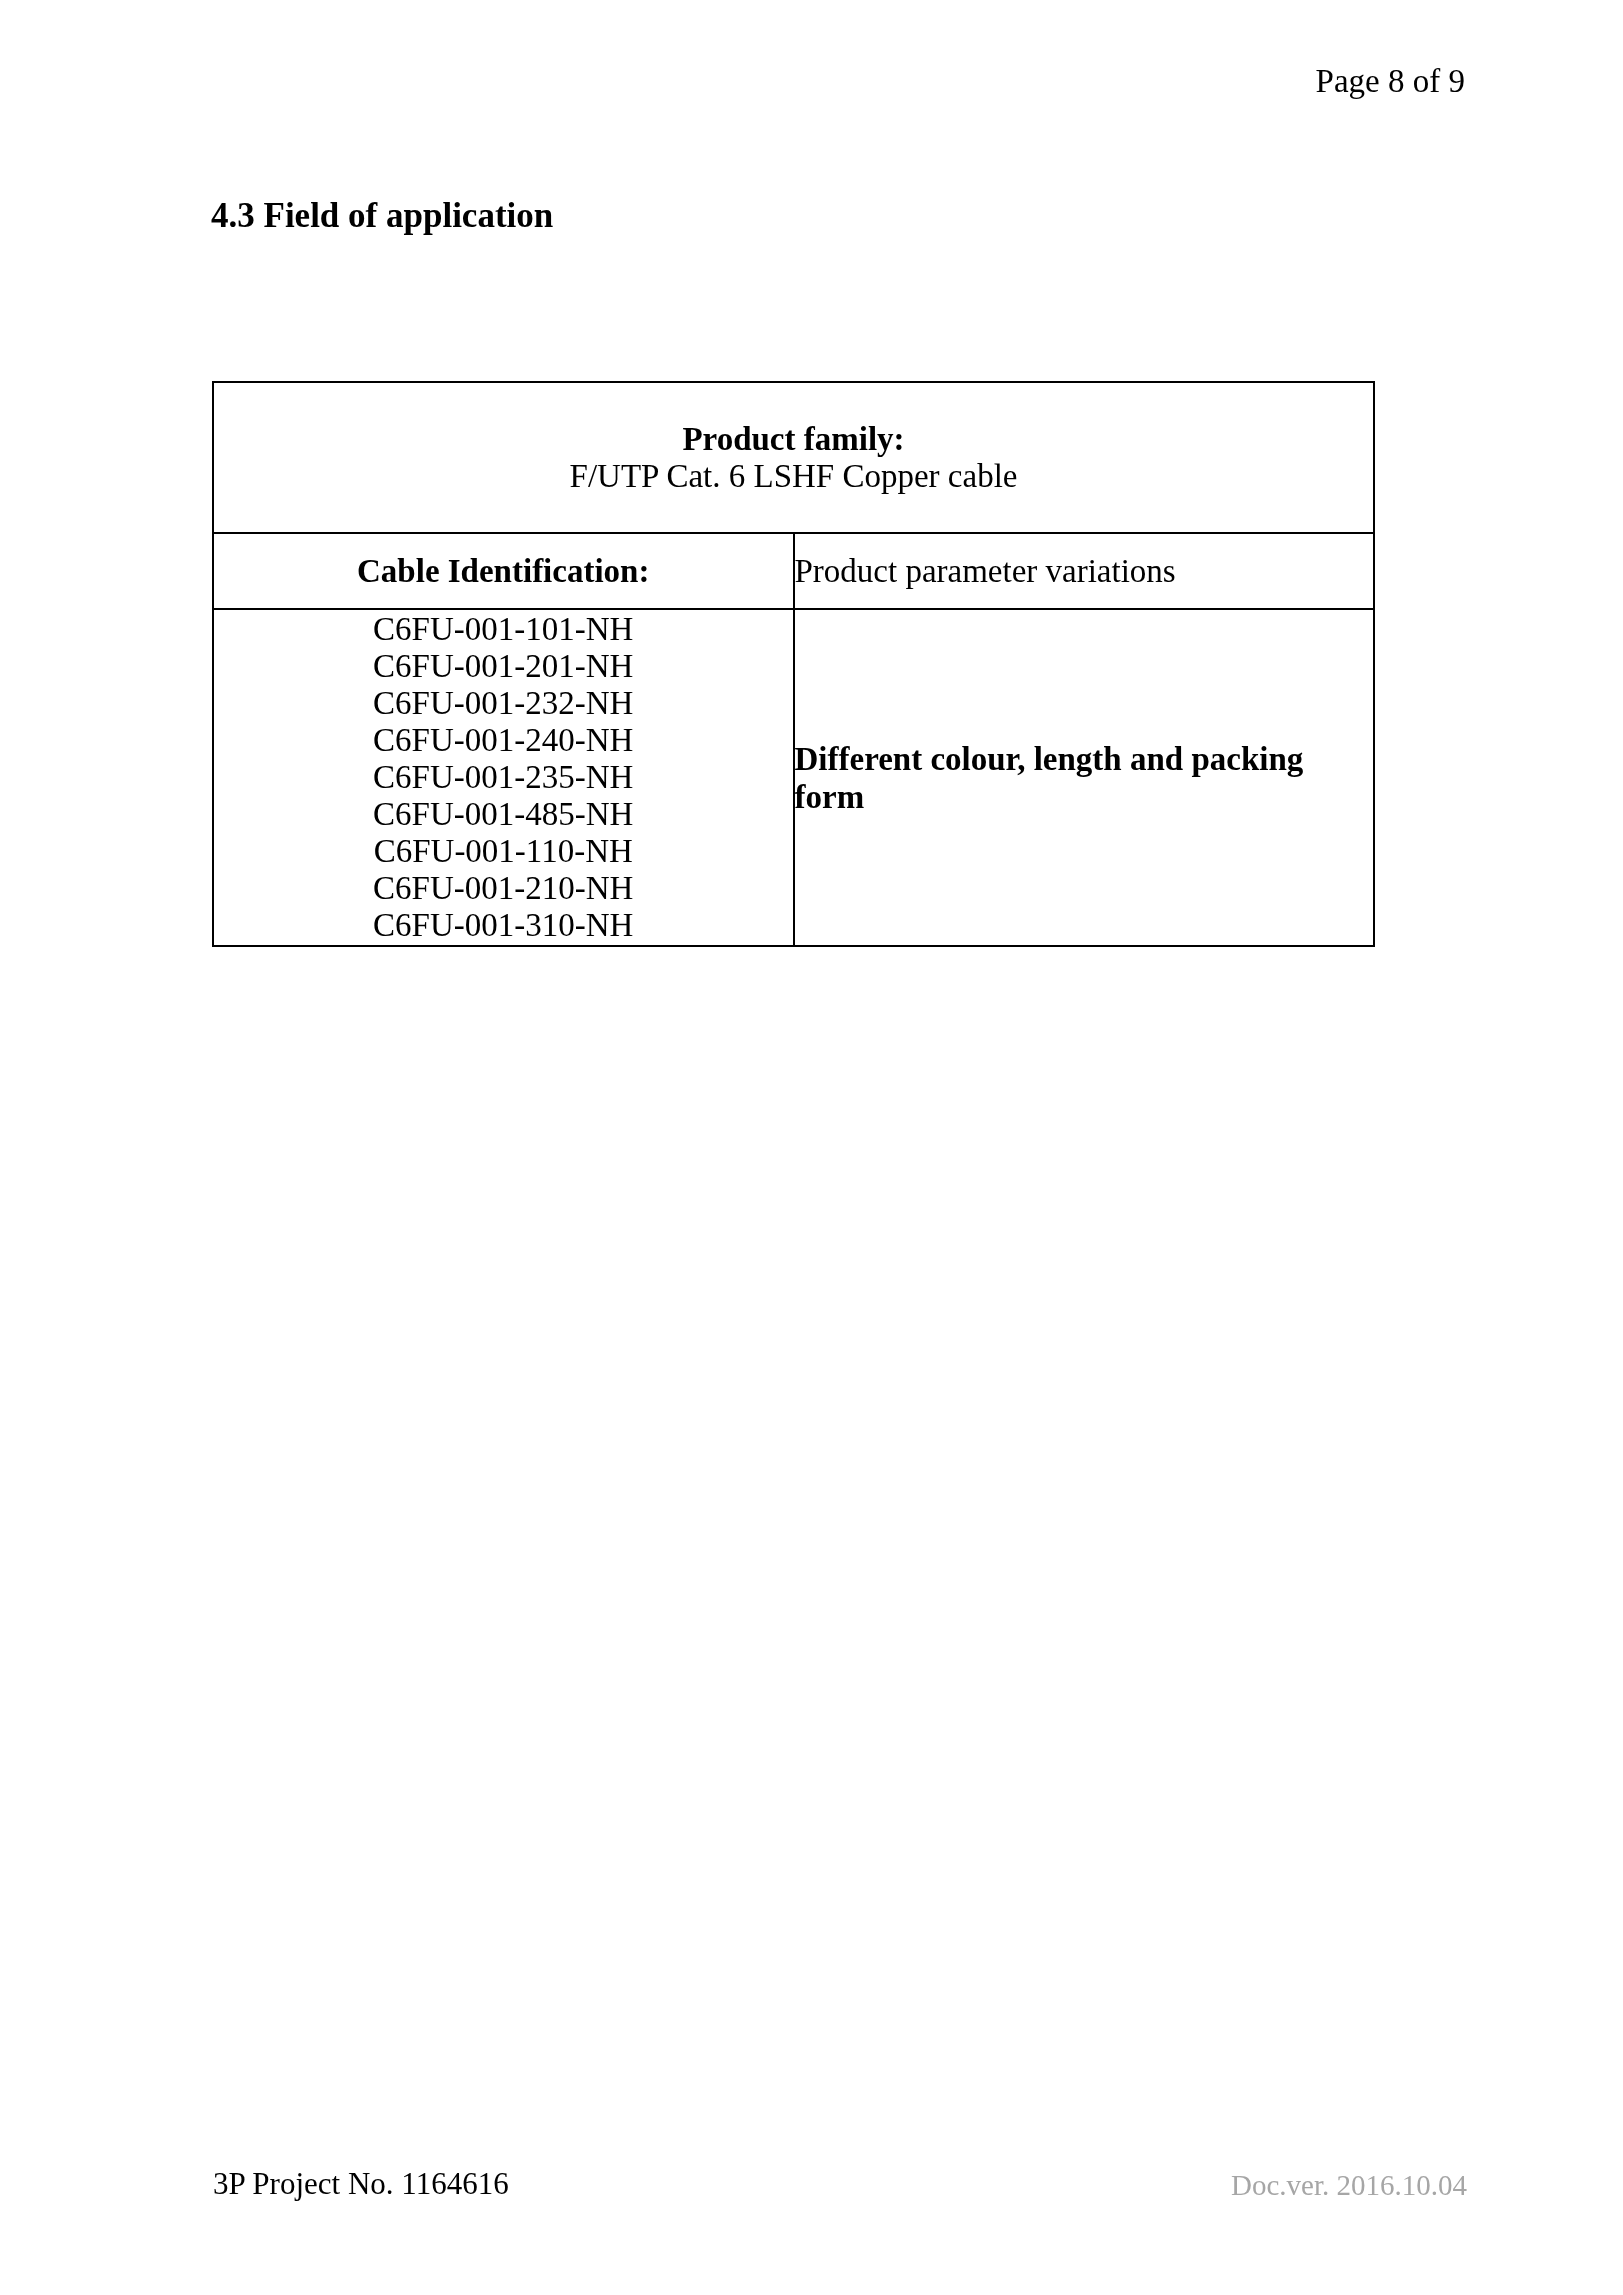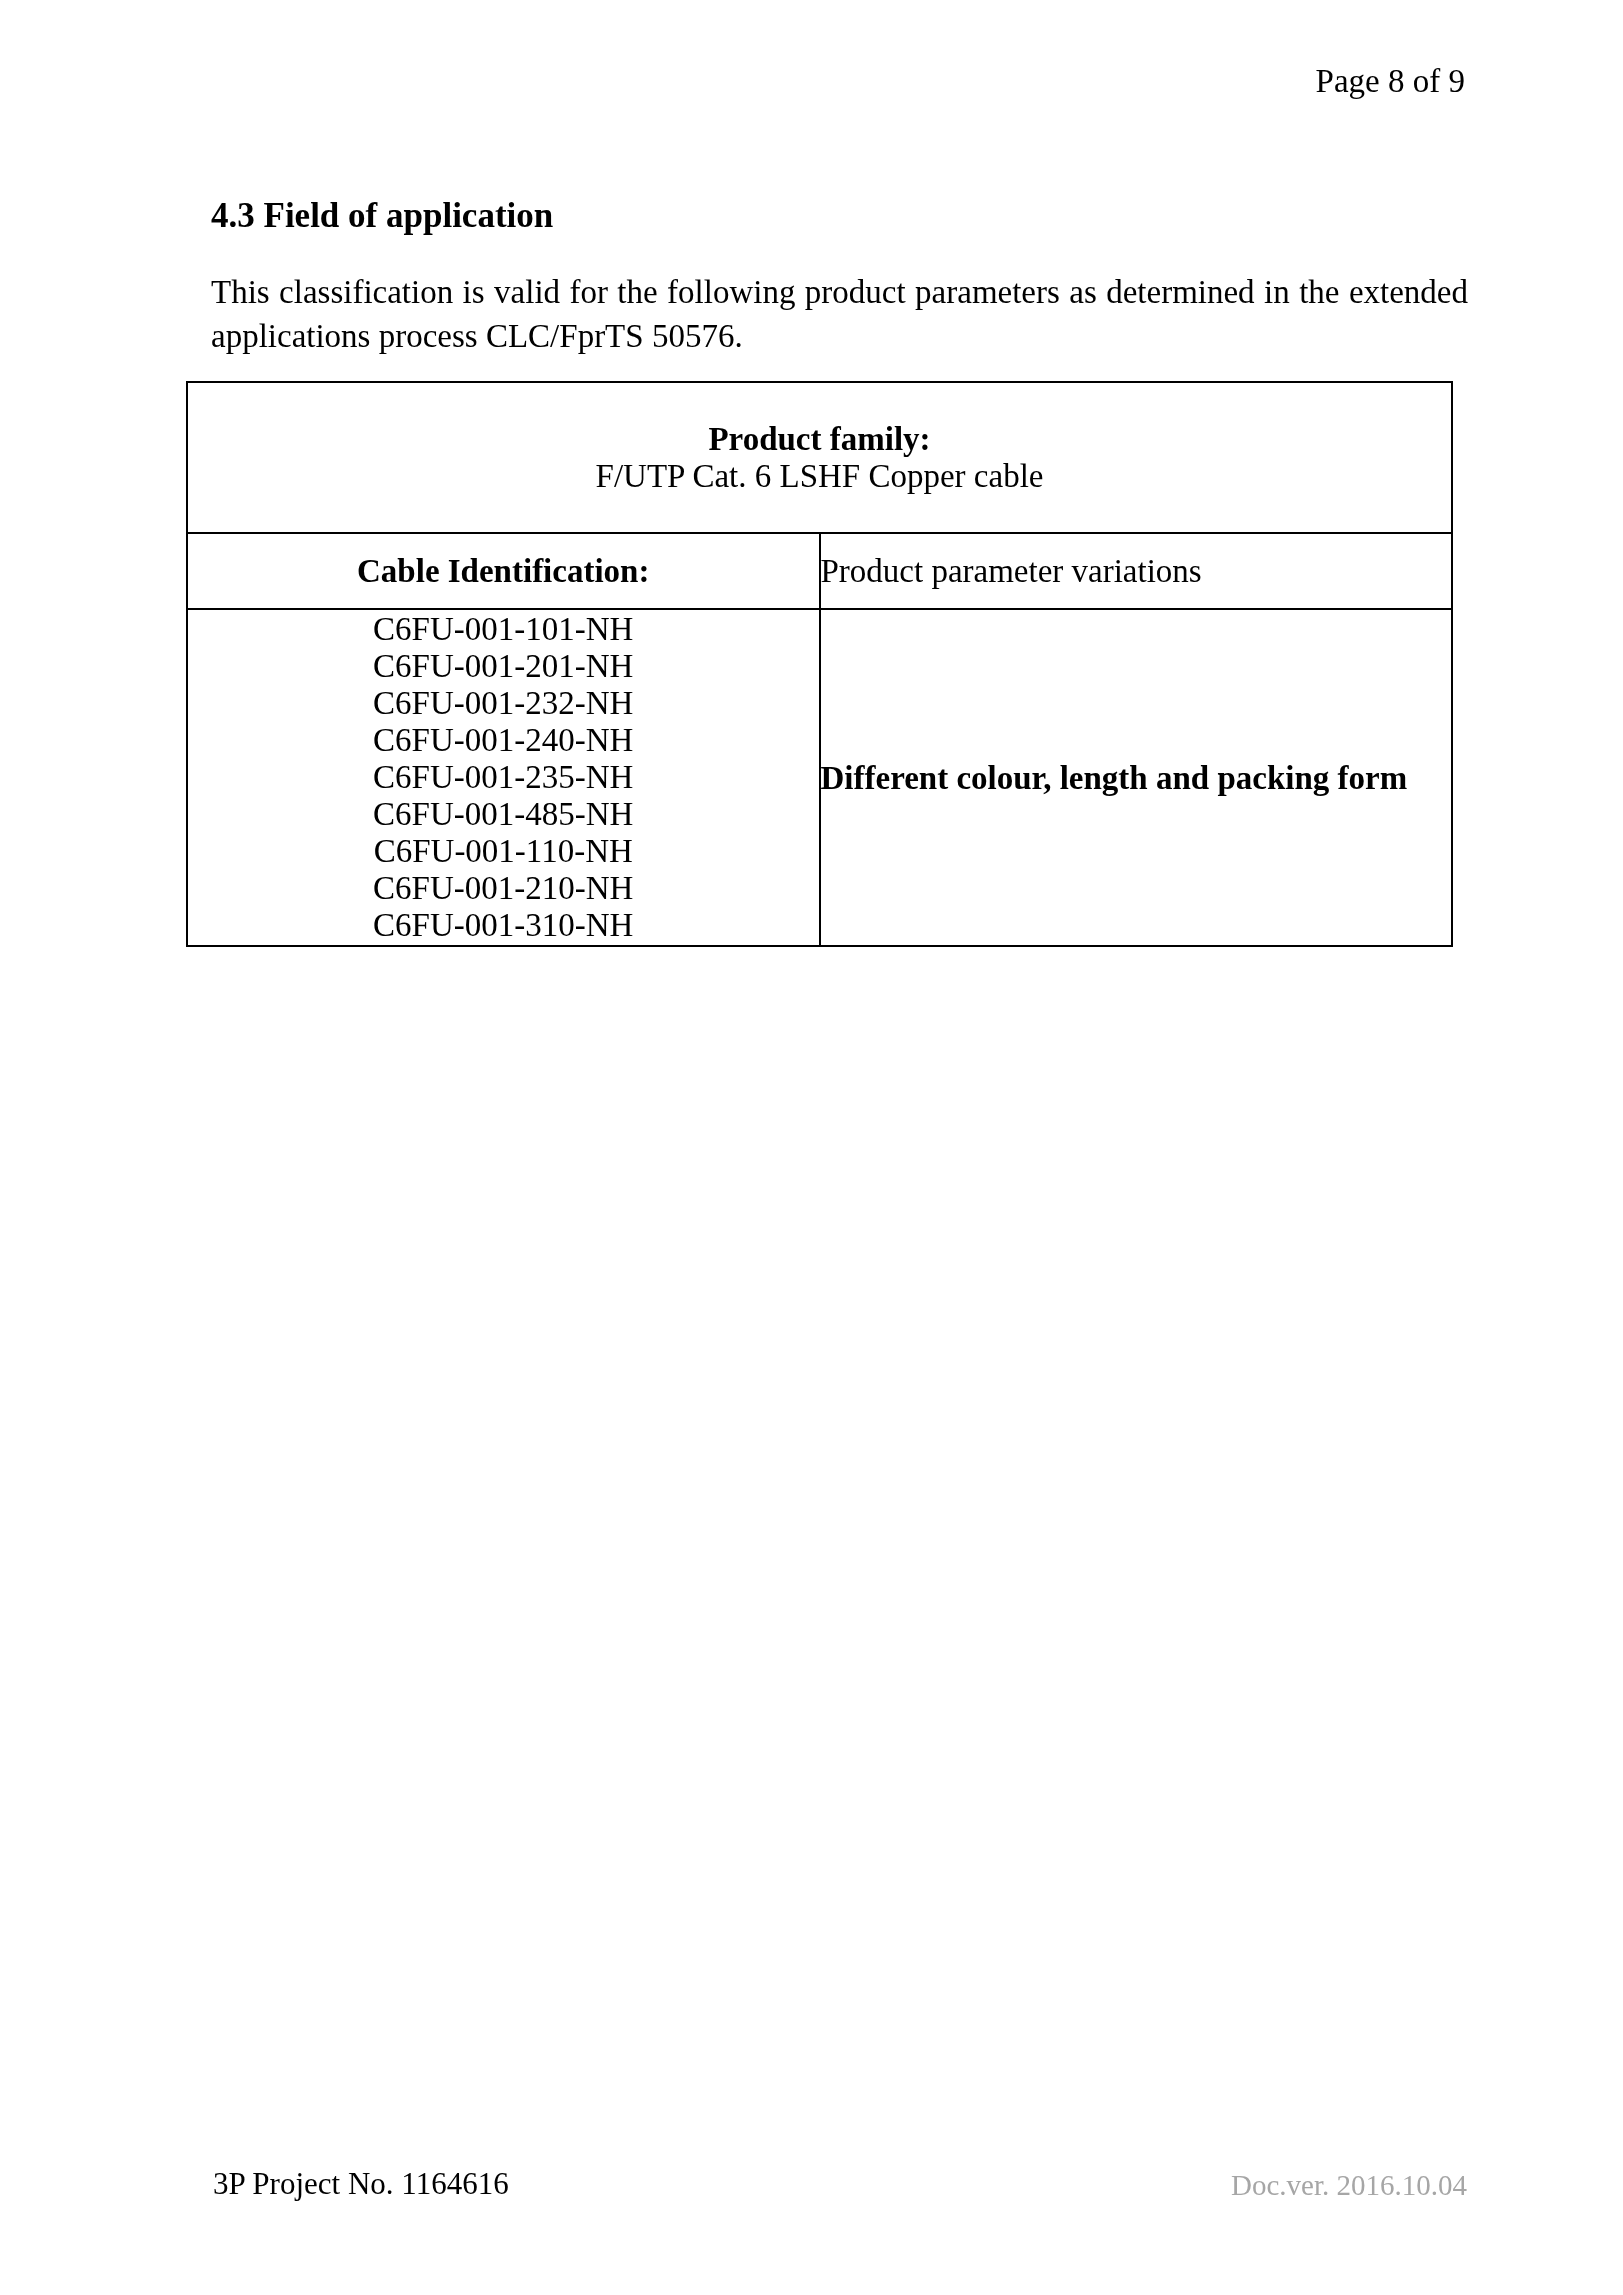--- a/index.html
+++ b/index.html
@@ -37,22 +37,22 @@
     top: 270px;
     left: 211px;
     width: 1257px;
     font-size: 33px;
     line-height: 44px;
     text-align: justify;
   }
   table.class-table {
     position: absolute;
     top: 381px;
-    left: 186px;
-    width: 1267px;
+    left: 212px;
+    width: 1163px;
     border-collapse: collapse;
     table-layout: fixed;
   }
   table.class-table td {
     border: 2.6px solid #000000;
     padding: 0;
     vertical-align: middle;
     font-size: 33px;
   }
   td.product-family-cell {
@@ -110,21 +110,20 @@
 </style>
 </head>
 <body>
 
 <div id="page">
 
   <div class="page-indicator">Page 8 of 9</div>
 
   <div class="section-heading">4.3 Field of application</div>
 
-  <div class="body-paragraph">This classification is valid for the following product parameters as determined in the extended applications process CLC/FprTS 50576.</div>
 
   <table class="class-table">
     <tbody>
         <tr>
       <td class="product-family-cell" colspan="2">
         <div class="product-family-label">Product family:</div>
         <div class="product-family-value">F/UTP Cat. 6 LSHF Copper cable</div>
       </td>
     </tr>
     <tr>

